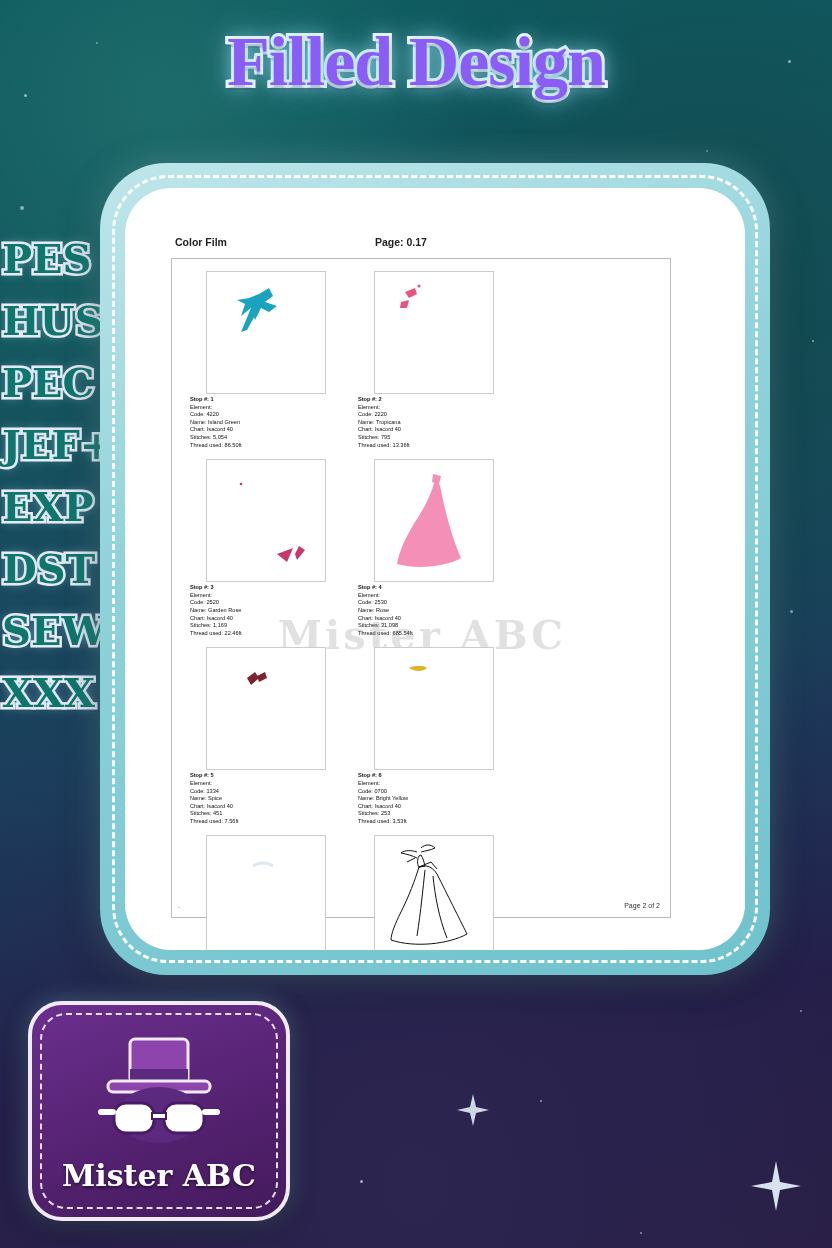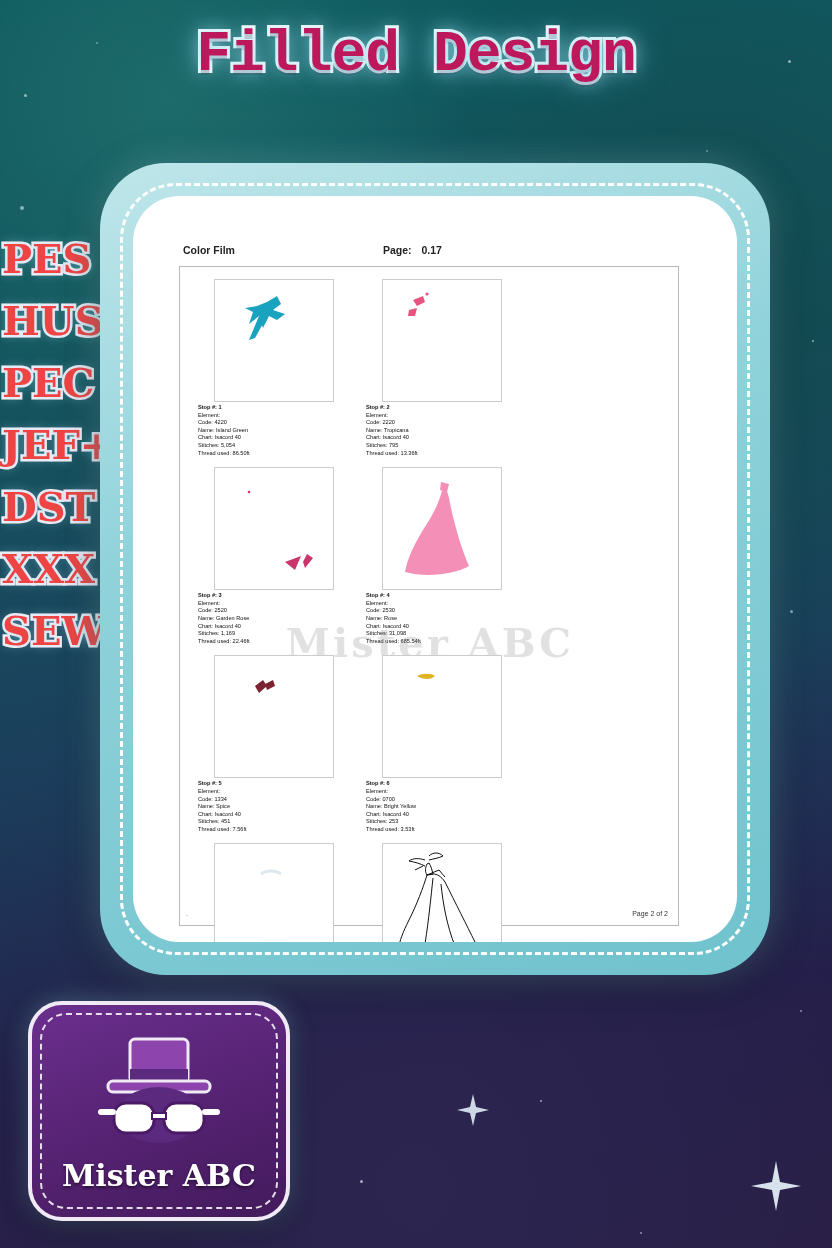--- a/index.html
+++ b/index.html
@@ -24,61 +24,61 @@
     pointer-events: none;
   }
 
   
   .title-wrap {
     position: absolute;
     top: 22px; left: 0; width: 832px;
     text-align: center;
   }
   .title {
-    font-family: Liberation Mono, monospace;
+    font-family: Liberation Serif, serif;
     font-weight: bold;
-    font-size: 58px;
+    font-size: 70px;
     letter-spacing: -1px;
-    color: #be185d;
+    color: #8b5cf6;
     -webkit-text-stroke: 6px #ffffff;
     paint-order: stroke fill;
     text-shadow:
       0 0 18px rgba(150,220,235,.9),
       0 0 34px rgba(120,200,220,.7),
       0 5px 0 rgba(40,20,60,.25);
   }
 
   
   .formats {
     position: absolute;
     top: 228px; left: 0px;
     width: 110px;
   }
   .format {
     font-family: "DejaVu Serif", serif;
     font-weight: bold;
     font-size: 40px;
     line-height: 62px;
-    color: #ef4444;
+    color: #0f766e;
     -webkit-text-stroke: 5px #f3eef8;
     paint-order: stroke fill;
     text-shadow: 0 0 12px rgba(160,220,235,.65);
     padding-left: 2px;
     white-space: nowrap;
   }
 
   
   .frame {
     position: absolute;
     left: 100px; top: 163px;
     width: 670px; height: 812px;
     border-radius: 66px;
     background: linear-gradient(160deg, #bfe6ea 0%, #8fd2da 40%, #6fc2cd 100%);
     box-shadow: 0 12px 40px rgba(0,0,0,.35), 0 0 32px rgba(150,230,240,.35);
-    padding: 20px;
+    padding: 12px;
   }
   .frame-inner {
     width: 100%; height: 100%;
     border-radius: 56px;
     border: 3px dashed #ffffff;
     padding: 10px;
   }
   .paper {
     width: 100%; height: 100%;
     background: #ffffff;
@@ -95,21 +95,21 @@
     color: #222;
   }
   .doc-head {
     display: flex;
     align-items: baseline;
     font-size: 10.5px;
     font-weight: bold;
     padding: 0 4px 10px 4px;
   }
   .doc-head .zoom-block { margin-left: 148px; }
-  .doc-head .zoom-val { font-weight: bold; margin-left: 7px; }
+  .doc-head .zoom-val { font-weight: bold; margin-left: 0; }
 
   .doc-body {
     border: 1px solid #b9b9b9;
     height: 660px;
     padding: 12px 10px 0 10px;
     position: relative;
     background: #fff;
   }
 
   .grid {
@@ -223,23 +223,24 @@
 
 <div class="title-wrap">
   <span class="title">Filled Design</span>
 </div>
 
 <div class="formats">
   <div class="format">PES</div>
   <div class="format">HUS</div>
   <div class="format">PEC</div>
   <div class="format">JEF+</div>
+  <div class="format">EXP</div>
   <div class="format">DST</div>
+  <div class="format">SEW</div>
   <div class="format">XXX</div>
-  <div class="format">SEW</div>
 </div>
 
 <div class="frame">
  <div class="frame-inner">
   <div class="paper">
 
     <div class="doc">
 
       <div class="doc-head">
         <span>Color Film</span>

